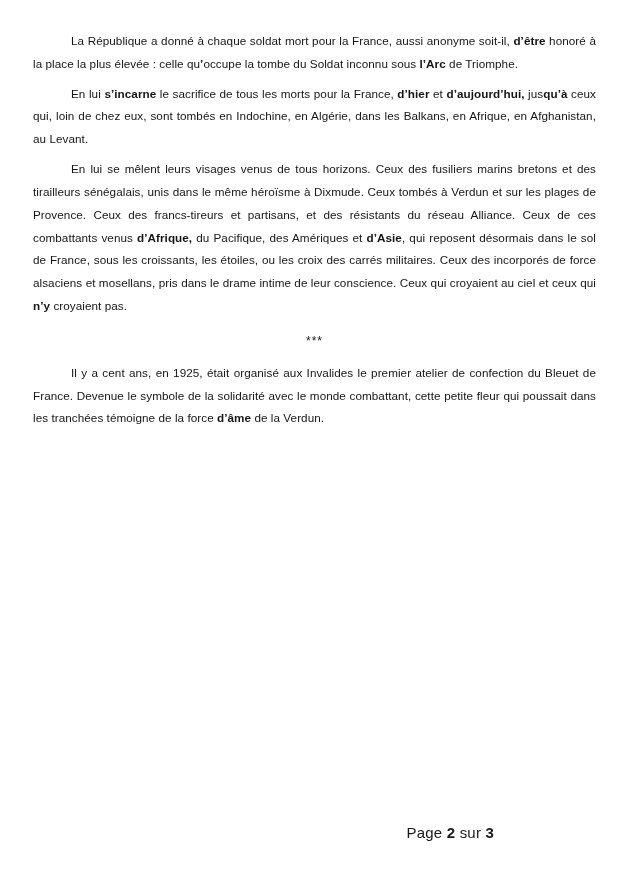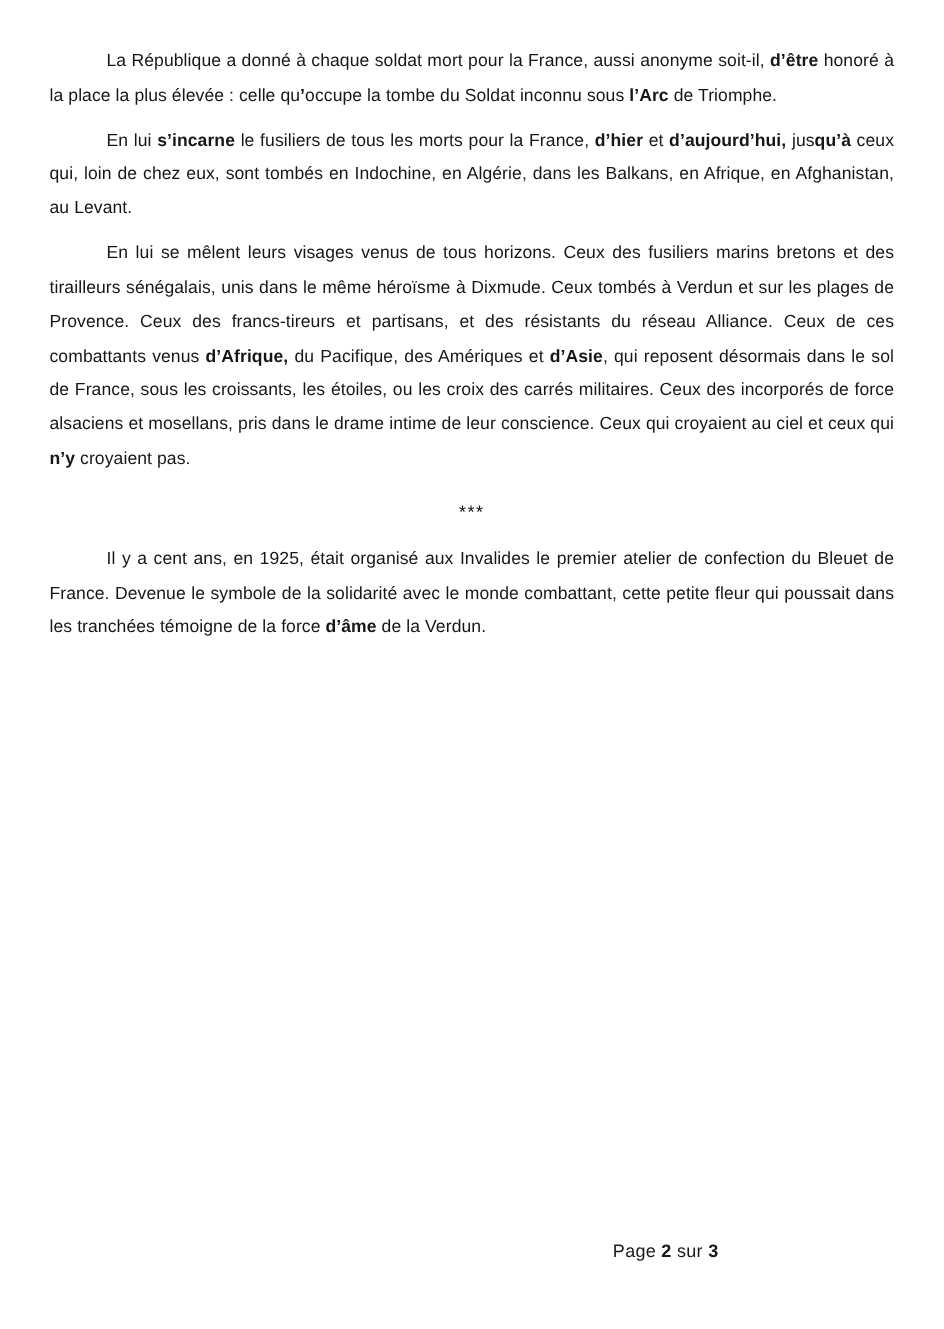--- a/index.html
+++ b/index.html
@@ -52,42 +52,42 @@
     text-align: center;
     font-size: 12px;
     letter-spacing: 1px;
     color: #161616;
   }
   b, strong {
     font-weight: bold;
   }
   .footer {
     position: absolute;
-    right: 48px;
+    right: 33px;
     bottom: 45px;
-    font-size: 12px;
+    font-size: 15px;
     color: #1a1a1a;
     letter-spacing: 0.2px;
     text-align: center;
   }
   .footer b { font-weight: bold; }
   sup {
     font-size: 0.66em;
     vertical-align: super;
     line-height: 0;
   }
 </style>
 </head>
 <body>
 
 <div class="page">
   <div class="body-area">
     <div id="paras-before">
         <p class="para indent"><span>La République a donné à chaque soldat mort pour la France, aussi anonyme soit-il, </span><b>d’être</b><span> honoré à la place la plus élevée : celle qu</span><b>’</b><span>occupe la tombe du Soldat inconnu sous </span><b>l’Arc</b><span> de Triomphe.</span></p>
-        <p class="para indent"><span>En lui </span><b>s’incarne</b><span> le fusiliers de tous les morts pour la France, </span><b>d’hier</b><span> et </span><b>d’aujourd’hui,</b><span> jus</span><b>qu’à</b><span> ceux qui, loin de chez eux, sont tombés en Indochine, en Algérie, dans les Balkans, en Afrique, en Afghanistan, au Levant.</span></p>
+        <p class="para indent"><span>En lui </span><b>s’incarne</b><span> le sacrifice de tous les morts pour la France, </span><b>d’hier</b><span> et </span><b>d’aujourd’hui,</b><span> jus</span><b>qu’à</b><span> ceux qui, loin de chez eux, sont tombés en Indochine, en Algérie, dans les Balkans, en Afrique, en Afghanistan, au Levant.</span></p>
         <p class="para indent"><span>En lui se mêlent leurs visages venus de tous horizons. Ceux des fusiliers marins bretons et des tirailleurs sénégalais, unis dans le même héroïsme à Dixmude. Ceux tombés à Verdun et sur les plages de Provence. Ceux des francs-tireurs et partisans, et des résistants du réseau Alliance. Ceux de ces combattants venus </span><b>d’Afrique,</b><span> du Pacifique, des Amériques et </span><b>d’Asie</b><span>, qui reposent désormais dans le sol de France, sous les croissants, les étoiles, ou les croix des carrés militaires. Ceux des incorporés de force alsaciens et mosellans, pris dans le drame intime de leur conscience. Ceux qui croyaient au ciel et ceux qui </span><b>n’y</b><span> croyaient pas.</span></p>
       </div>
     <div class="sep">***</div>
     <div id="paras-after">
         <p class="para indent"><span>Il y a cent ans, en 1925, était organisé aux Invalides le premier atelier de confection du Bleuet de France. Devenue le symbole de la solidarité avec le monde combattant, cette petite fleur qui poussait dans les tranchées témoigne de la force </span><b>d’âme</b><span> de la Verdun.</span></p>
       </div>
   </div>
   <div class="footer">
     <span>Page </span><b>2</b><span> sur </span><b>3</b>
   </div>

